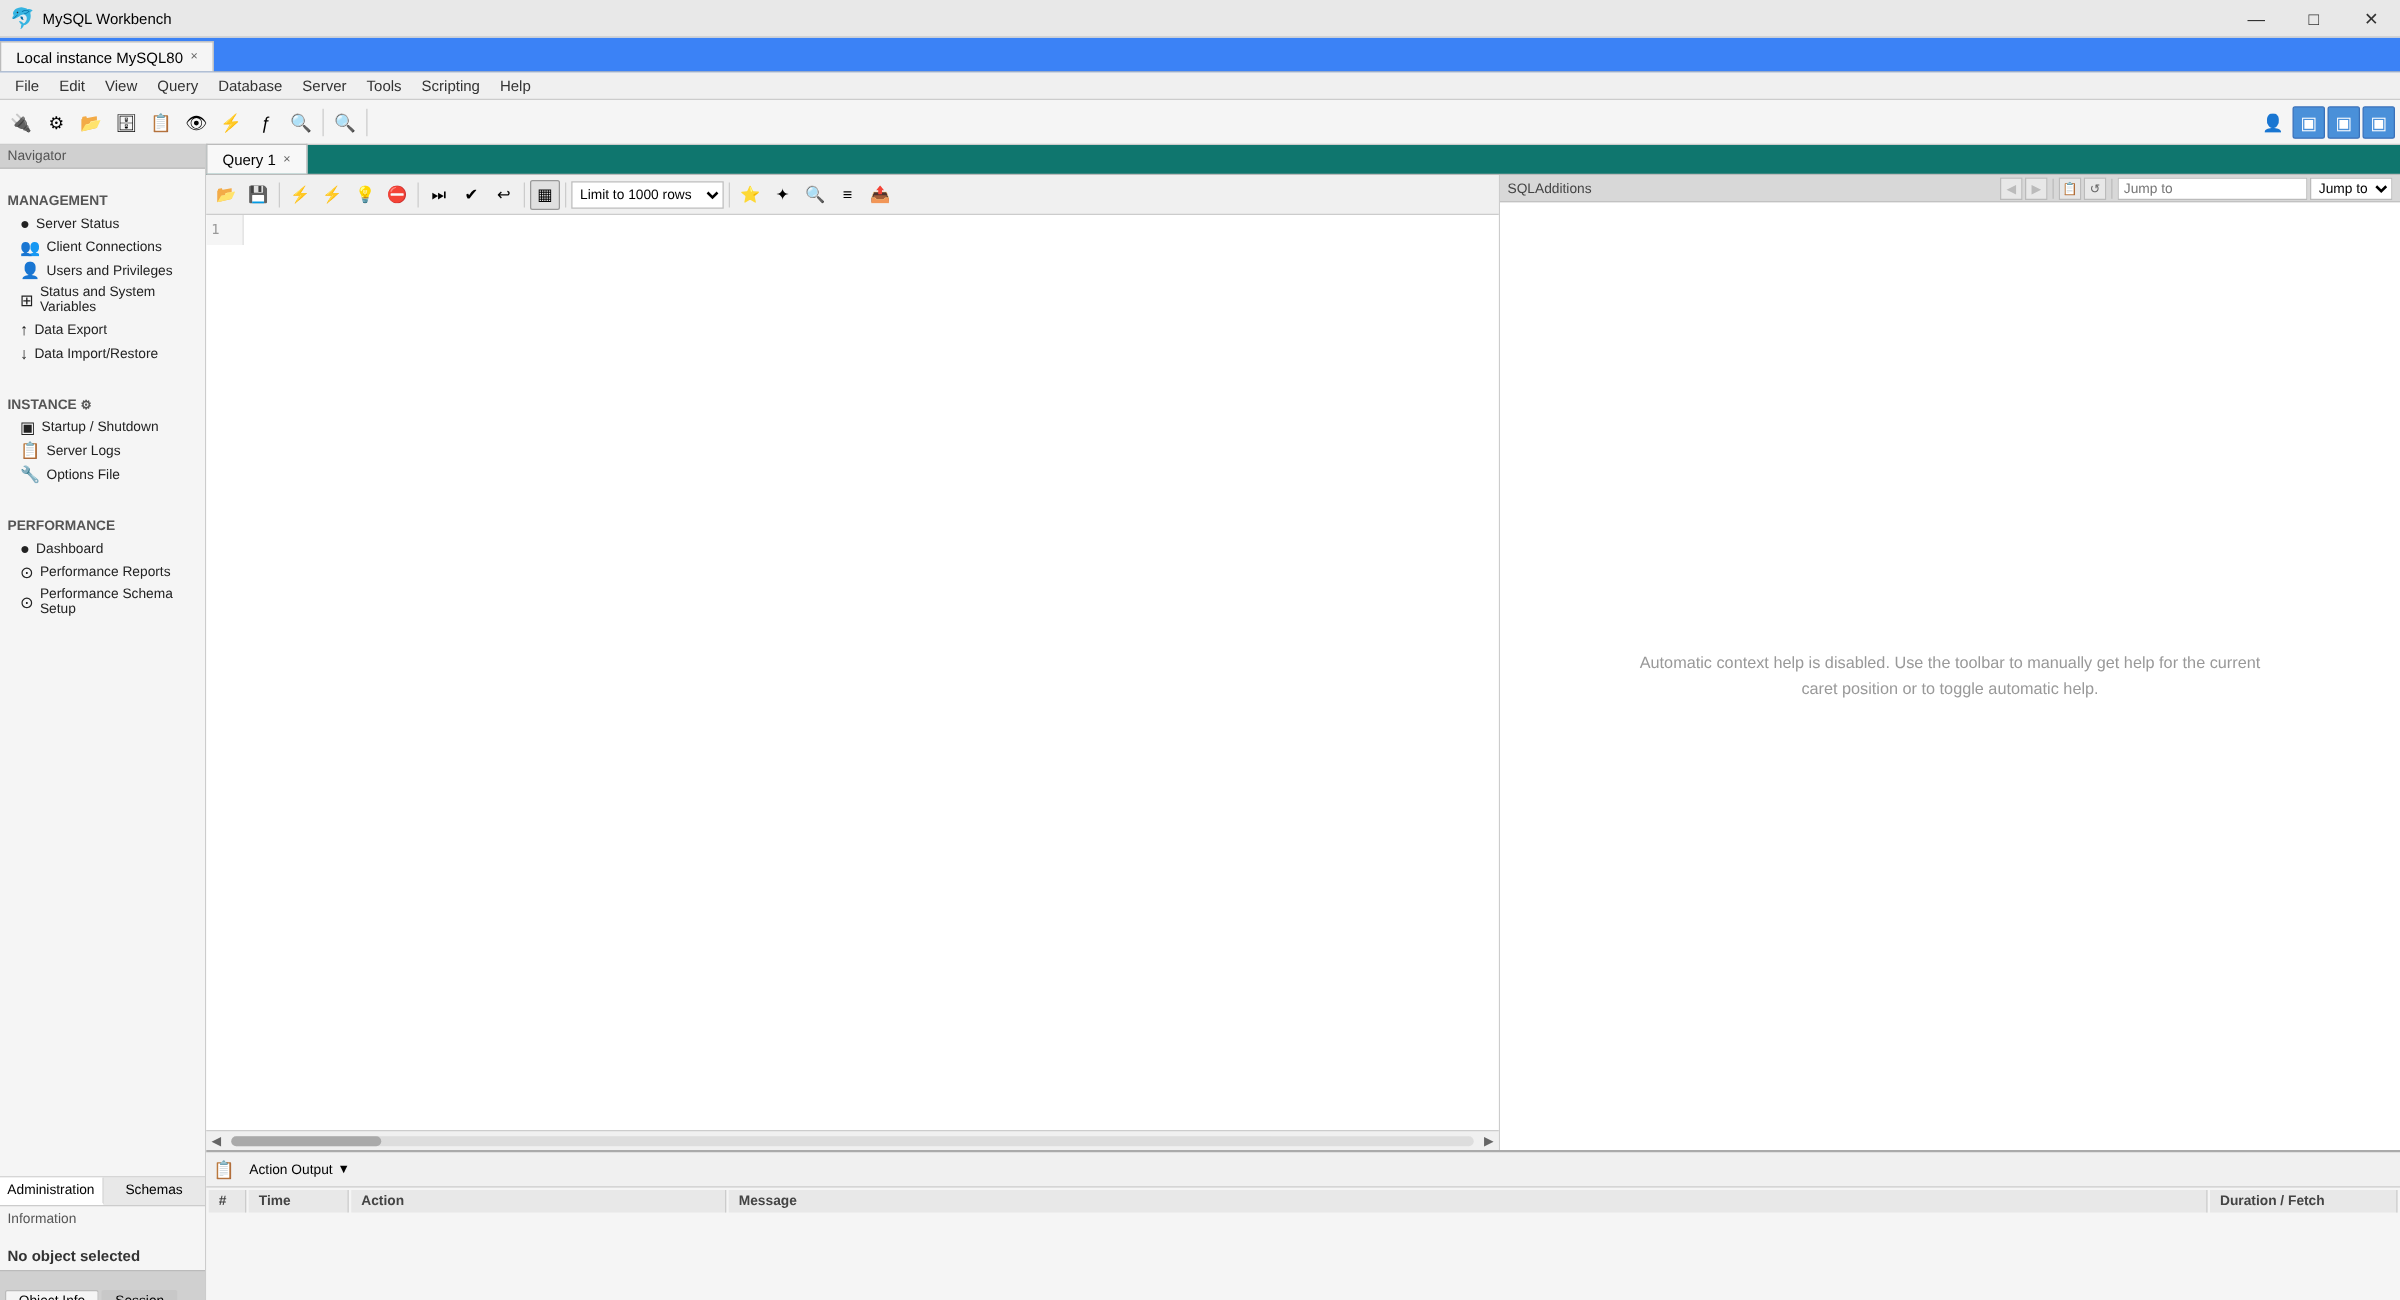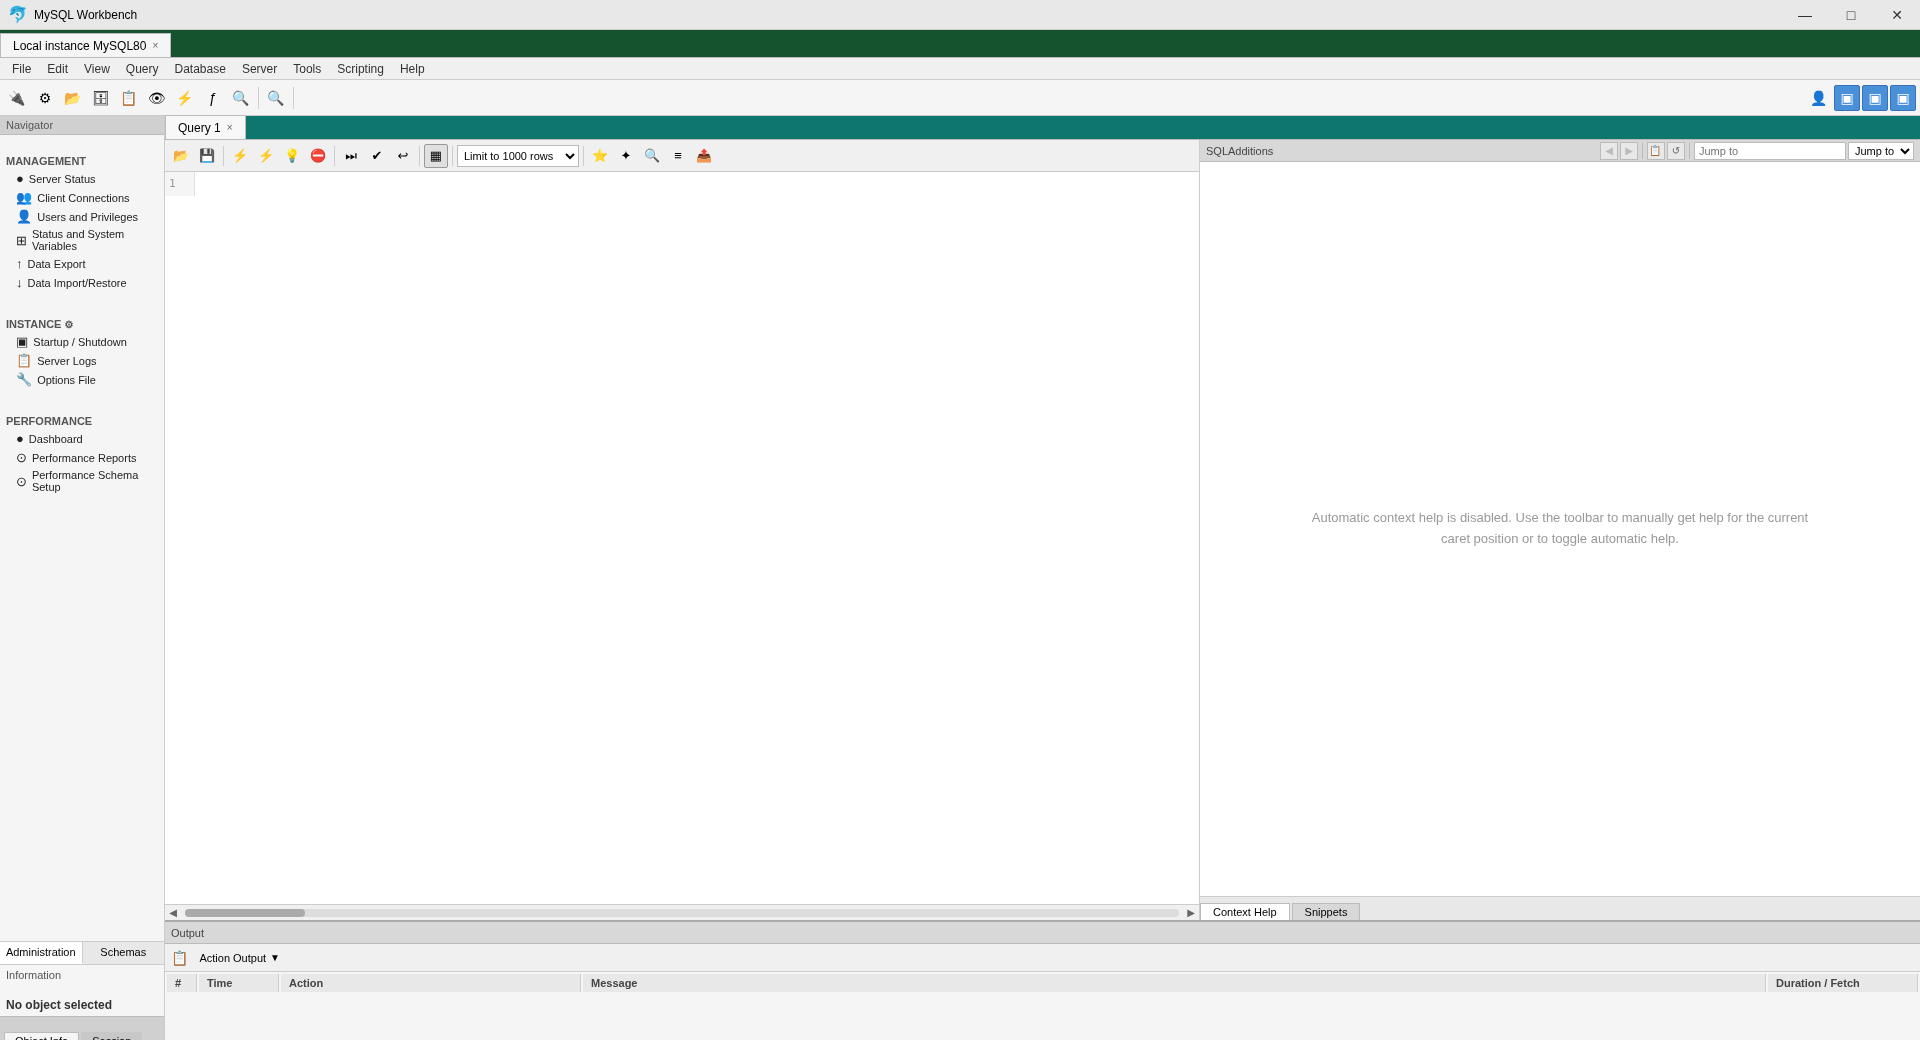--- a/index.html
+++ b/index.html
@@ -16,21 +16,21 @@
       position: relative;
     }
     #titlebar .window-controls { position: absolute; right: 0; top: 0; display: flex; }
     #titlebar .window-controls button {
       width: 46px; height: 30px; border: none; background: transparent; cursor: pointer; font-size: 14px; color: #333;
     }
 
     
     #tabbar {
       height: 28px;
-      background: #14532d;
+      background: #3b82f6;
       display: flex;
       align-items: flex-end;
       padding-left: 0;
       border-bottom: 1px solid #bbb;
     }
     .query-tab {
       height: 24px;
       background: #f5f5f5;
       border: 1px solid #bbb;
       border-bottom: none;
@@ -563,33 +563,26 @@
             <select style="height:18px; font-size:11px; border:1px solid #bbb;">
               <option>Jump to</option>
             </select>
           </div>
         </div>
 
         <div id="sql-additions-content">
           <div class="context-help-text">Automatic context help is disabled. Use the toolbar to manually get help for the current caret position or to toggle automatic help.</div>
         </div>
 
-        <div id="sql-additions-tabs">
-          <div class="additions-tab active">Context Help</div>
-          <div class="additions-tab">Snippets</div>
-        </div>
 
       </div>
 
     </div>
 
     <div id="output-area" style="height:120px; border-top:2px solid #aaa;">
-      <div id="output-header">
-        <span>Output</span>
-      </div>
       <div id="output-toolbar">
         <span style="font-size:14px;">📋</span>
         <div class="output-type-btn">
           <span>Action Output</span>
           <span class="output-dropdown">▼</span>
         </div>
       </div>
       <table id="output-table">
         <thead>
           <tr>

